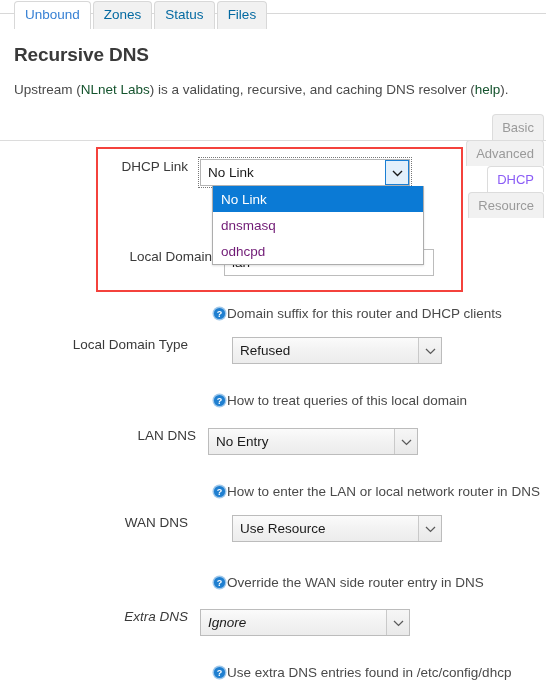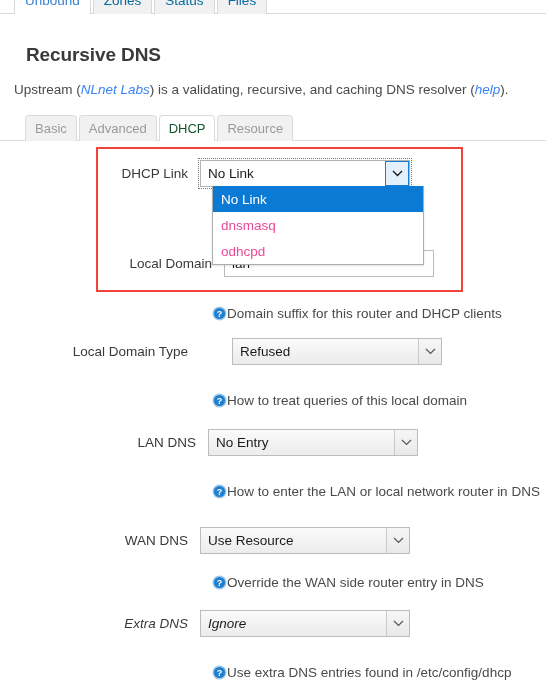--- a/index.html
+++ b/index.html
@@ -19,21 +19,21 @@
 
   
   .tabbar {
     position: absolute;
     left: 0; top: 0;
     width: 546px;
     height: 14px;
     border-bottom: 1px solid #d8d8d8;
     padding-left: 14px;
     display: flex;
-    align-items: flex-end;
+    align-items: flex-start;
   }
   .tab {
     font-size: 13.5px;
     line-height: 1;
     padding: 6px 10px 7px 10px;
     margin-right: 2px;
     border: 1px solid #d8d8d8;
     border-bottom: none;
     border-radius: 4px 4px 0 0;
     background: #f1f1f1;
@@ -49,71 +49,71 @@
   }
 
   
   .heading {
     position: absolute;
     left: 14px; top: 44px;
     font-size: 19px;
     font-weight: bold;
     color: #3a3a3a;
     letter-spacing: -0.1px;
-    margin-left: 12px;
   }
   .desc {
     position: absolute;
     left: 14px; top: 82px;
     font-size: 13.5px;
     color: #4a4a4a;
     white-space: nowrap;
   }
-  .desc a { color: #3b82f6; text-decoration: none; font-style: italic; }
+  .desc a { color: #14532d; text-decoration: none; }
 
   
   .subtabbar {
     position: absolute;
     left: 0; top: 113px;
     width: 546px;
     height: 28px;
     border-bottom: 1px solid #dcdcdc;
     padding-left: 25px;
     display: flex;
     align-items: flex-end;
+    flex-direction: column;
   }
   .subtab {
     font-size: 13px;
     line-height: 1;
     padding: 6px 9px 6px 9px;
     margin-right: 2px;
     border: 1px solid #dcdcdc;
     border-bottom: none;
     border-radius: 4px 4px 0 0;
     background: #f1f1f1;
     color: #9a9a9a;
     position: relative;
     top: 1px;
     cursor: pointer;
   }
   .subtab.active {
     background: #ffffff;
-    color: #14532d;
+    color: #8b5cf6;
   }
 
   
   .form { position: absolute; left: 0; top: 141px; width: 546px; }
 
   .row {
     position: absolute;
     left: 0;
     width: 546px;
     height: 28px;
     display: flex;
-    align-items: center;
+    align-items: flex-start;
   }
   .lbl {
     width: 200px;
     text-align: right;
     padding-right: 12px;
     font-size: 13.5px;
     color: #3a3a3a;
     white-space: nowrap;
   }
 
@@ -173,21 +173,21 @@
     border-top: none;
     z-index: 60;
     box-shadow: 0 1px 2px rgba(0,0,0,0.12);
   }
   .opt {
     height: 26px;
     display: flex;
     align-items: center;
     padding-left: 8px;
     font-size: 13.5px;
-    color: #ec4899;
+    color: #701a75;
     cursor: pointer;
   }
   .opt.selected { background: #0b7ad5; color: #ffffff; }
 
   
   .txt {
     width: 210px;
     height: 27px;
     border: 1px solid #bcbcbc;
     background: #ffffff;
@@ -320,21 +320,21 @@
 
     <div class="help" style="top:343px;">
       <svg class="hicon" viewBox="0 0 15 15">
         <circle cx="7.5" cy="7.5" r="7" fill="#9ec7ea"></circle>
         <circle cx="7.5" cy="7.5" r="5.6" fill="#1f7fd0"></circle>
         <text x="7.5" y="11" text-anchor="middle" font-size="9" font-family="Liberation Sans, sans-serif" fill="#ffffff" font-weight="bold">?</text>
       </svg>
       <span class="htext">How to enter the LAN or local network router in DNS</span>
     </div>
 
-    <div class="row" style="top:385px;">
+    <div class="row" style="top:374px;gap:32px;">
       <div class="lbl">WAN DNS</div>
       <div class="sel">
         <span class="val">Use Resource</span>
         <span class="arrowbtn">
           <svg class="chev" viewBox="0 0 11 8">
             <path d="M1 2 L5.5 6.4 L10 2" fill="none" stroke="#5a5a5a" stroke-width="1.3"></path>
           </svg>
         </span>
       </div>
     </div>

